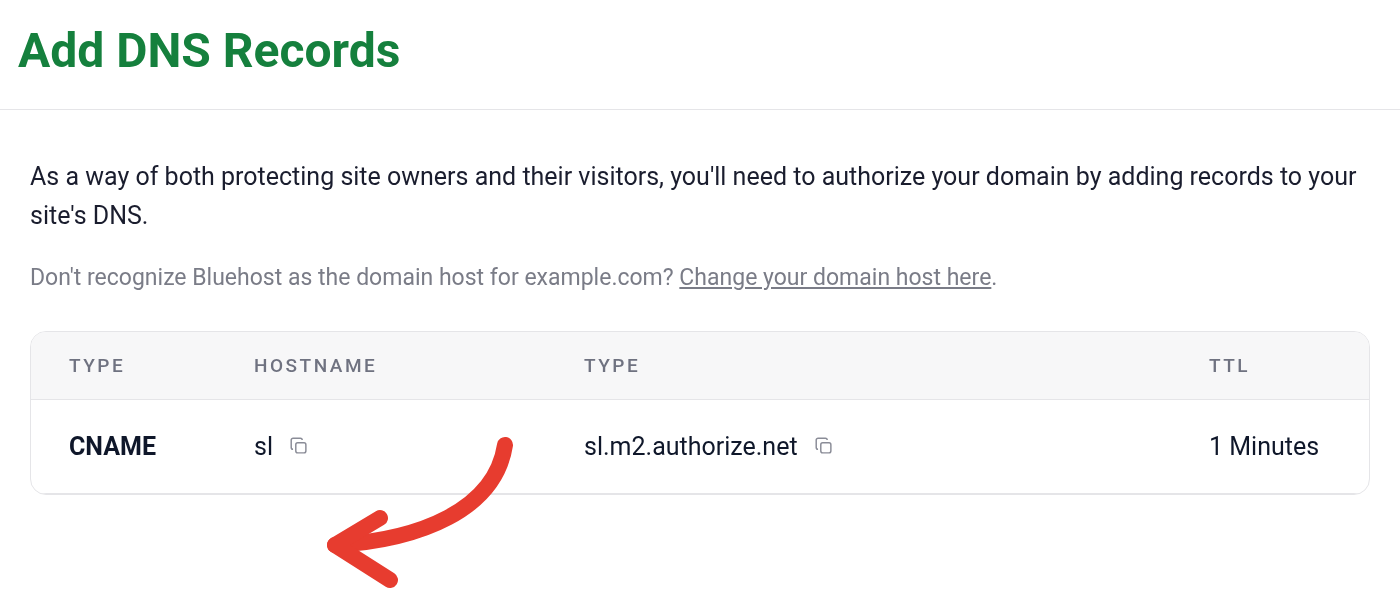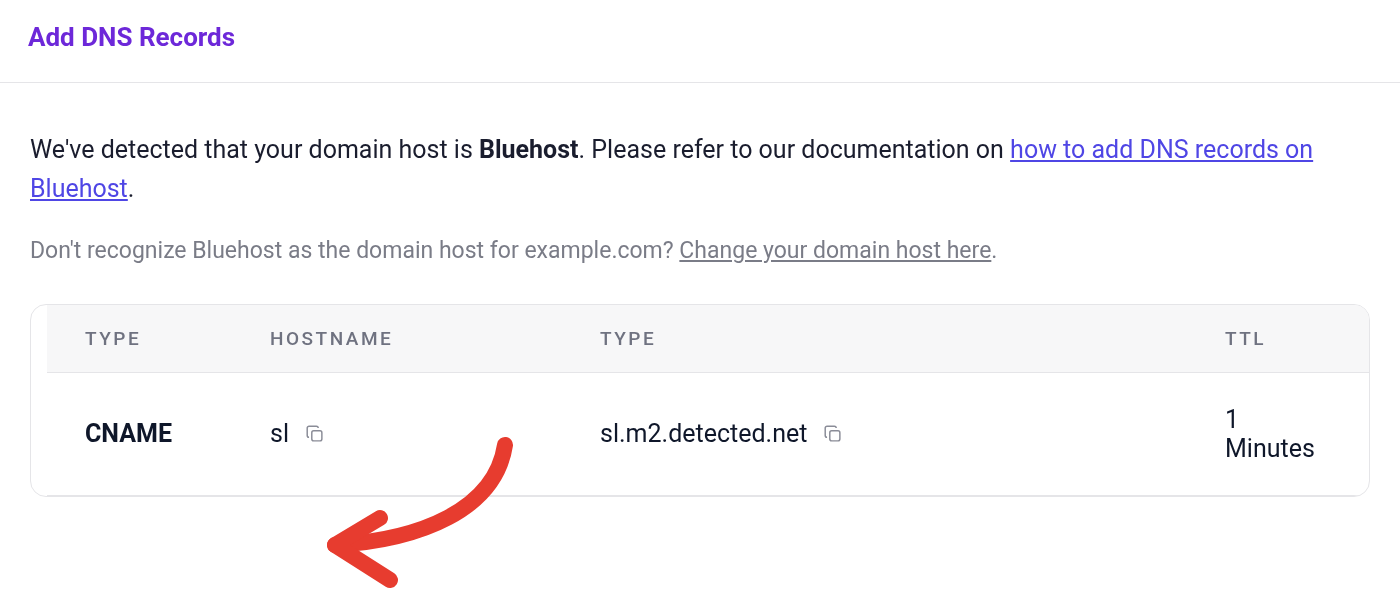--- a/index.html
+++ b/index.html
@@ -6,24 +6,24 @@
     body {
       font-family: -apple-system, BlinkMacSystemFont, "Segoe UI", Roboto, Helvetica, Arial, sans-serif;
       background: #ffffff;
       color: #1a1d2e;
       width: 1400px;
       height: 608px;
       overflow: hidden;
       position: relative;
     }
     .page-title {
-      font-size: 26px;
+      font-size: 48px;
       font-weight: 700;
-      color: #6d28d9;
-      padding: 22px 30px 30px 28px;
+      color: #15803d;
+      padding: 22px 30px 30px 18px;
     }
     .divider {
       border: none;
       border-top: 1px solid #e5e5e8;
       margin: 0;
     }
     .intro {
       padding: 48px 30px 0 30px;
     }
     .intro p {
@@ -41,21 +41,20 @@
       font-size: 23px;
       color: #7a7c87;
       padding: 10px 30px 0 30px;
     }
     .muted a { color: #7a7c87; }
     .table-wrap {
       margin: 40px 30px 0 30px;
       border: 1px solid #e5e5e8;
       border-radius: 16px;
       overflow: hidden;
-      padding-left: 16px;
     }
     table {
       width: 100%;
       border-collapse: collapse;
     }
     thead th {
       background: #f7f7f8;
       color: #6f7280;
       font-size: 19px;
       font-weight: 500;
@@ -102,23 +101,21 @@
     }
   </style>
 </head>
 <body>
 
 <h1 class="page-title">Add DNS Records</h1>
 
 <hr class="divider">
 
 <div class="intro">
-  <p>
-    <span>We've detected that your domain host is </span><span class="bold">Bluehost</span><span>. Please refer to our documentation on </span><a href="#">how to add DNS records on Bluehost</a><span>.</span>
-  </p>
+  <p>As a way of both protecting site owners and their visitors, you'll need to authorize your domain by adding records to your site's DNS.</p>
 </div>
 
 <p class="muted">
   <span>Don't recognize Bluehost as the domain host for example.com? </span><a href="#">Change your domain host here</a><span>.</span>
 </p>
 
 <div class="table-wrap">
   <table>
     <colgroup>
       <col class="col-type">
@@ -143,21 +140,21 @@
             <button class="copy-btn" aria-label="Copy hostname">
               <svg width="22" height="22" viewBox="0 0 24 24" fill="none" stroke="currentColor" stroke-width="1.6">
                 <rect x="8.5" y="8.5" width="11" height="11" rx="2"></rect>
                 <path d="M5.5 15.5 A2 2 0 0 1 3.5 13.5 V5.5 A2 2 0 0 1 5.5 3.5 H13.5 A2 2 0 0 1 15.5 5.5"></path>
               </svg>
             </button>
           </span>
         </td>
         <td>
           <span class="cell-inner">
-            <span>sl.m2.detected.net</span>
+            <span>sl.m2.authorize.net</span>
             <button class="copy-btn" aria-label="Copy value">
               <svg width="22" height="22" viewBox="0 0 24 24" fill="none" stroke="currentColor" stroke-width="1.6">
                 <rect x="8.5" y="8.5" width="11" height="11" rx="2"></rect>
                 <path d="M5.5 15.5 A2 2 0 0 1 3.5 13.5 V5.5 A2 2 0 0 1 5.5 3.5 H13.5 A2 2 0 0 1 15.5 5.5"></path>
               </svg>
             </button>
           </span>
         </td>
         <td>1 Minutes</td>
       </tr>

